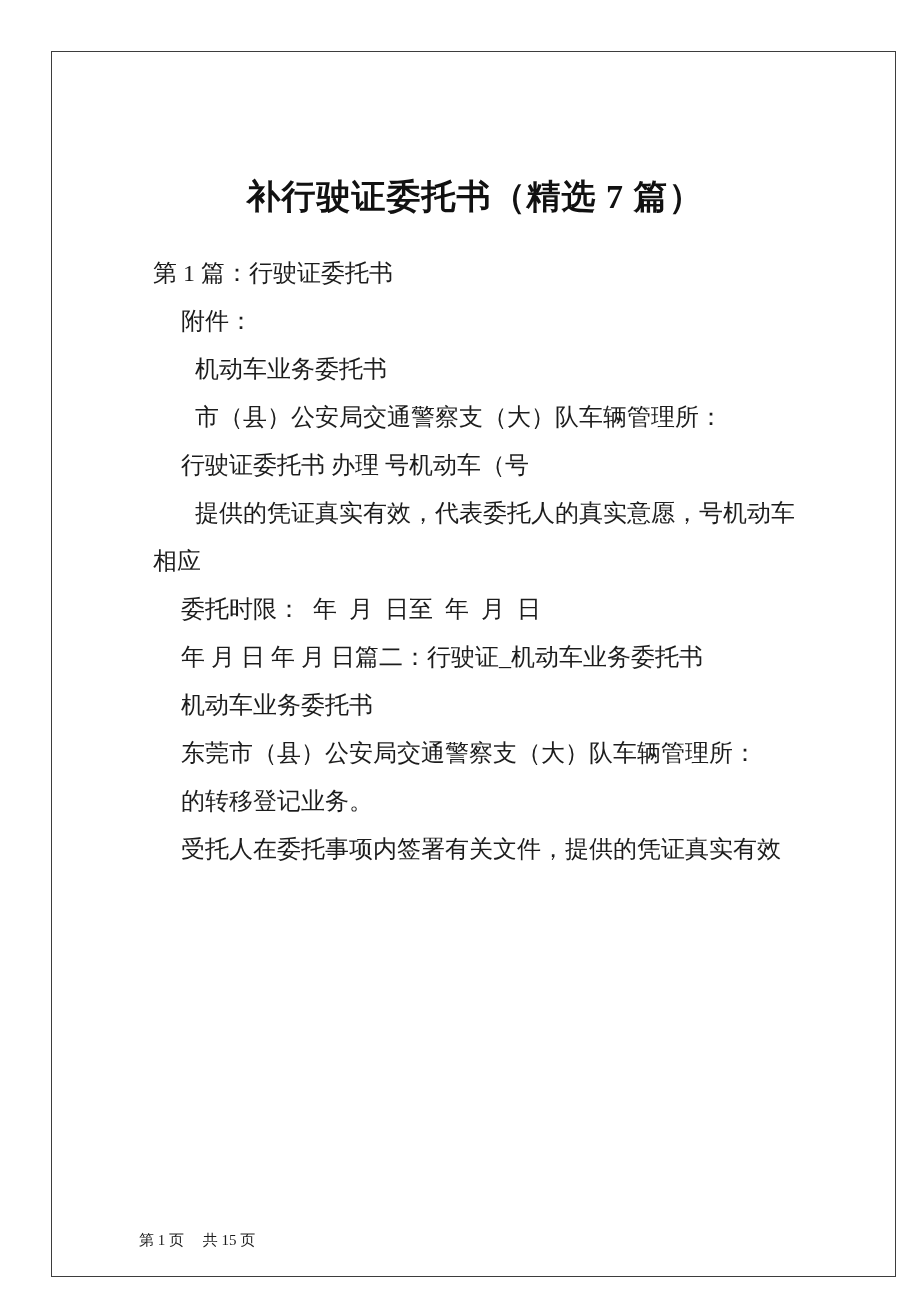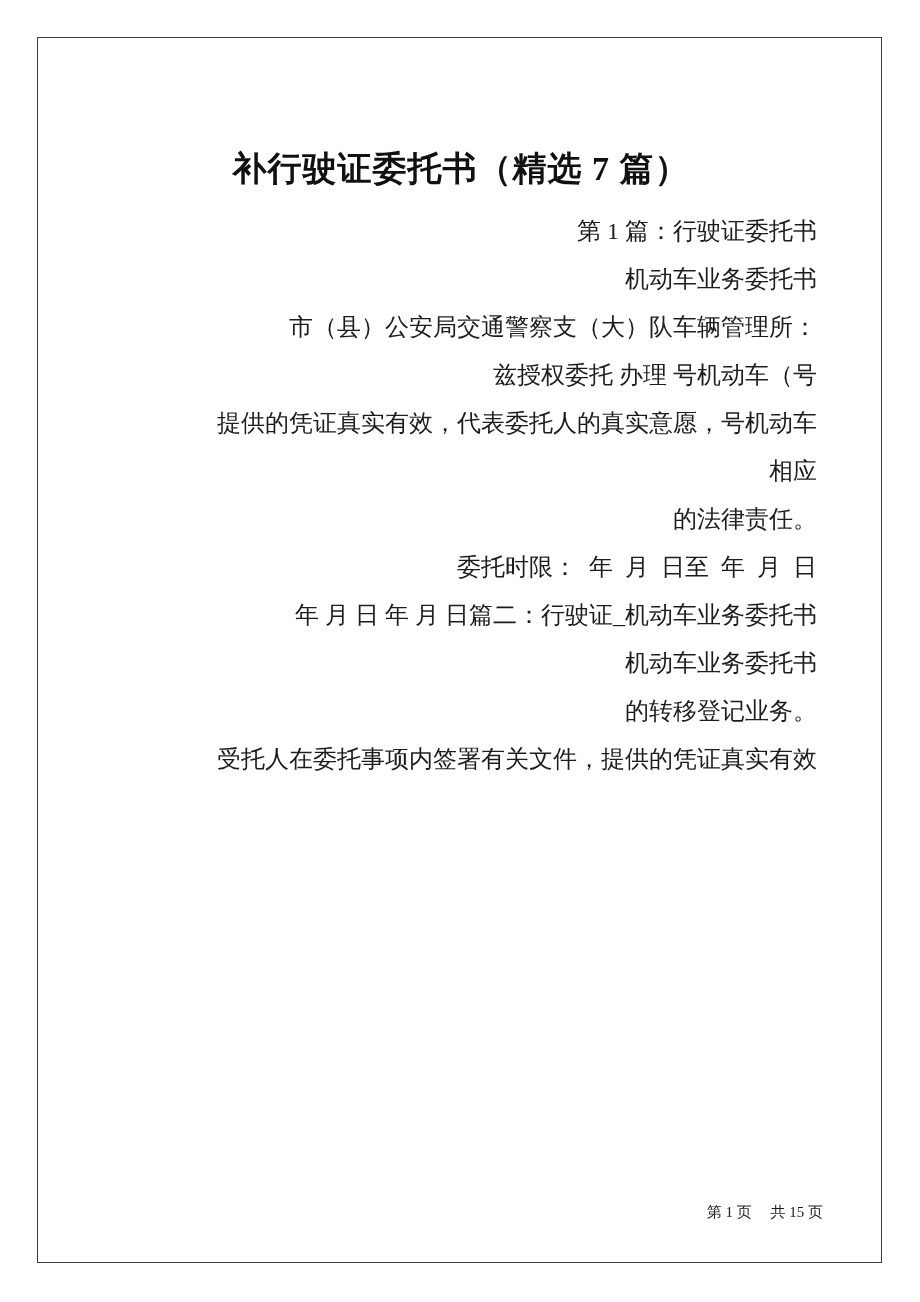--- a/index.html
+++ b/index.html
@@ -1,15 +1,15 @@
 <!DOCTYPE html>
 <html><head>
 <meta charset="utf-8">
 <style>
-  * { margin: 0; padding: 0; box-sizing: border-box; }
+  * { margin: 0; padding: 14px; box-sizing: border-box; }
   html, body {
     width: 920px; height: 1302px;
     background: #ffffff;
     font-family: "Liberation Serif", "DejaVu Serif", serif;
     color: #1c1c1c;
     position: relative;
     overflow: hidden;
   }
   .page-frame {
     position: absolute;
@@ -33,51 +33,51 @@
     position: absolute;
     left: 73px; top: 169px; 
     width: 706px;
     font-size: 24px;
     line-height: 48px;
     color: #1c1c1c;
   }
   .doc-body .line {
     white-space: pre;
     height: 48px;
-    text-align: right;
   }
   .doc-body .line.ind  { padding-left: 42px; }
   .doc-body .line.ind2 { padding-left: 56px; }
   .page-footer {
     position: absolute;
-    left: 85px; top: 1165px; 
+    left: 73px; top: 1165px; 
     width: 700px;
-    text-align: right;
+    text-align: left;
     font-size: 15px;
     white-space: pre;
     color: #1c1c1c;
   }
 </style>
 </head>
 <body>
 
 <div class="page-frame">
 
   <div class="doc-title">补行驶证委托书（精选 7 篇）</div>
 
   <div class="doc-body">
     <div class="line">第 1 篇：行驶证委托书</div>
+    <div class="line ind">附件：</div>
     <div class="line ind2">机动车业务委托书</div>
     <div class="line ind2">市（县）公安局交通警察支（大）队车辆管理所：</div>
-    <div class="line ind">兹授权委托 办理 号机动车（号</div>
+    <div class="line ind">行驶证委托书 办理 号机动车（号</div>
     <div class="line ind2">提供的凭证真实有效，代表委托人的真实意愿，号机动车</div>
     <div class="line">相应</div>
-    <div class="line ind">的法律责任。</div>
     <div class="line ind">委托时限：  年  月  日至  年  月  日</div>
     <div class="line ind">年 月 日 年 月 日篇二：行驶证_机动车业务委托书</div>
     <div class="line ind">机动车业务委托书</div>
+    <div class="line ind">东莞市（县）公安局交通警察支（大）队车辆管理所：</div>
     <div class="line ind">的转移登记业务。</div>
     <div class="line ind">受托人在委托事项内签署有关文件，提供的凭证真实有效</div>
   </div>
 
   <div class="page-footer">第 1 页　 共 15 页</div>
 
 </div>
 
 </body></html>

